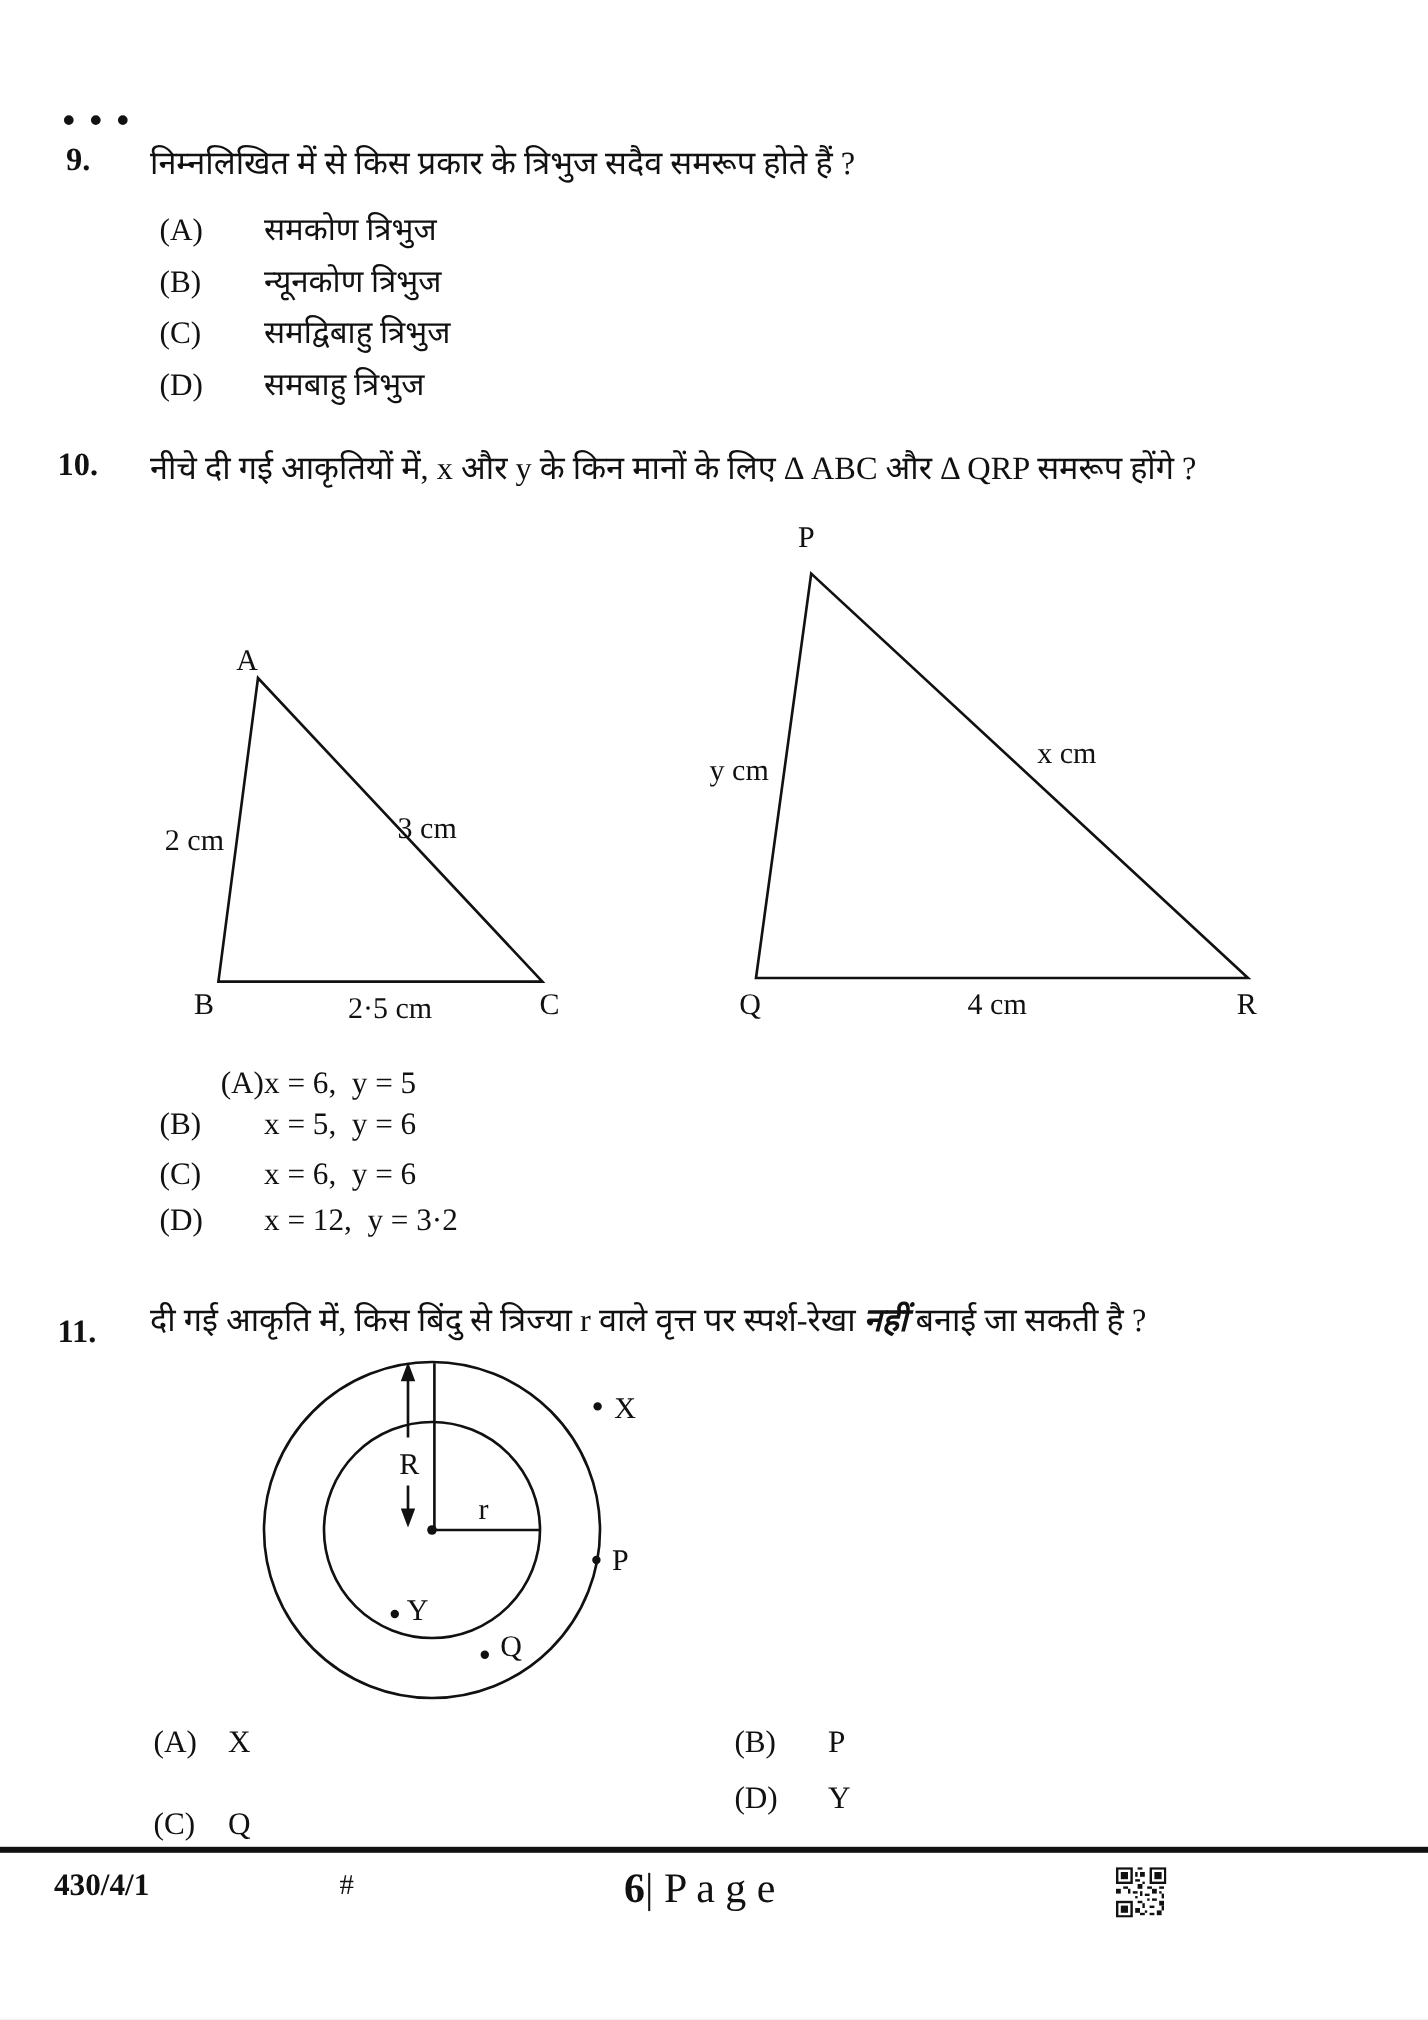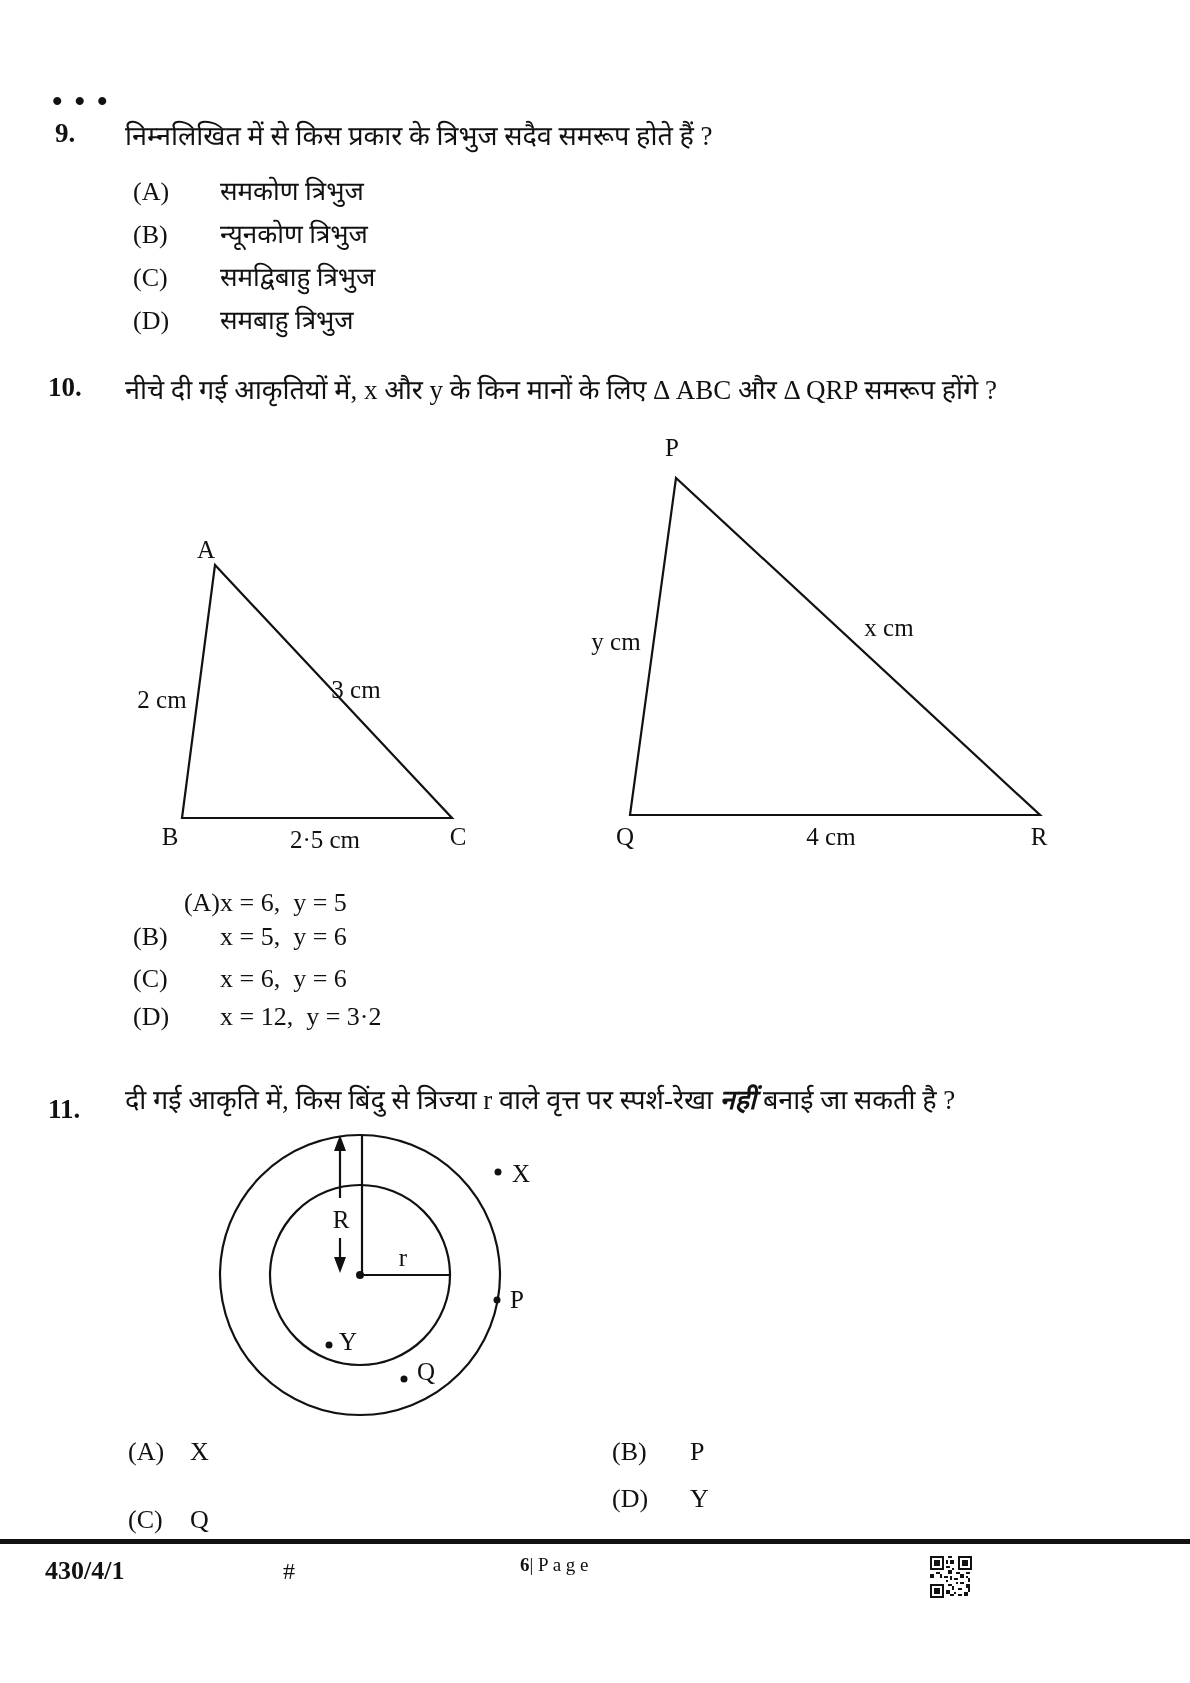--- a/index.html
+++ b/index.html
@@ -18,21 +18,21 @@
   .opt-row{position:absolute;font-size:26px;white-space:nowrap;}
   .opt-letter{display:inline-block;}
   .opt-text{display:inline-block;}
   .marker{font-size:30px;font-weight:bold;letter-spacing:12px;}
   .emph{font-weight:bold;font-style:italic;}
   svg text{font-family:"Liberation Serif","DejaVu Serif",serif;fill:#111;}
   .fig-label{font-size:25px;}
   .footer-rule{background:#111;}
   .footer-code{font-weight:bold;font-size:26px;}
   .footer-hash{font-size:24px;}
-  .footer-page{font-size:19px;white-space:nowrap;}
+  .footer-page{font-size:35px;white-space:nowrap;}
   .footer-page .num{font-weight:bold;}
 </style>
 </head>
 <body>
 
 <div class="page">
 
   <span class="abs marker" style="left:52px;top:84px;">•••</span>
 
   <div>

